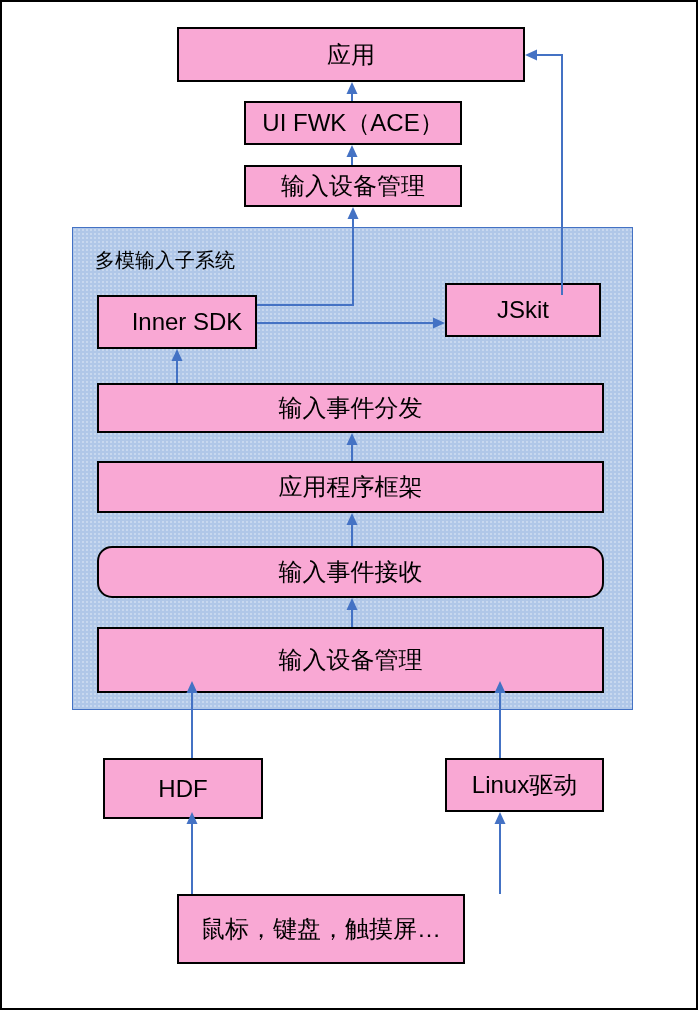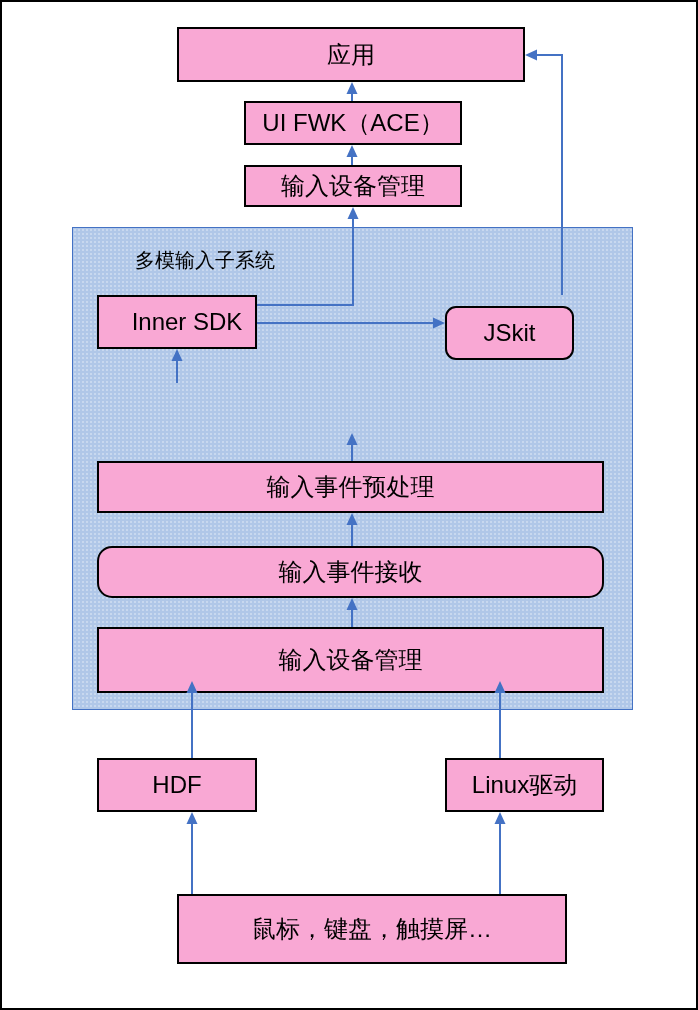--- a/index.html
+++ b/index.html
@@ -42,42 +42,41 @@
     background-size:4px 4px;
     border:1.5px solid var(--container-border);
     z-index:1;
   }
   .container-label{
     position:absolute;
     left:93px;top:245px;
     font-size:20px;
     z-index:3;
     white-space:nowrap;
-    margin-left:40px;
   }
   svg.connectors{
     position:absolute;left:0;top:0;width:698px;height:1010px;
     z-index:5;pointer-events:none;
   }
   svg.connectors .wire{stroke:var(--line-color);stroke-width:2;fill:none;}
   svg.connectors .arrowhead{fill:var(--line-color);stroke:none;}
 
   
   #n-app{left:175px;top:25px;width:348px;height:55px;}
   #n-uifwk{left:242px;top:99px;width:218px;height:44px;}
   #n-appfwk{left:242px;top:163px;width:218px;height:42px;}
   #n-innersdk{left:95px;top:293px;width:160px;height:54px;padding-left:20px;}
-  #n-jskit{left:443px;top:304px;width:129px;height:54px;border-radius:11px;}
+  #n-jskit{left:443px;top:281px;width:156px;height:54px;}
   #n-dispatch{left:95px;top:381px;width:507px;height:50px;}
   #n-preprocess{left:95px;top:459px;width:507px;height:52px;}
   #n-receive{left:95px;top:544px;width:507px;height:52px;border-radius:15px;}
   #n-devmgr{left:95px;top:625px;width:507px;height:66px;}
-  #n-hdf{left:95px;top:756px;width:160px;height:54px;}
+  #n-hdf{left:101px;top:756px;width:160px;height:61px;}
   #n-linux{left:443px;top:756px;width:159px;height:54px;}
-  #n-devices{left:175px;top:892px;width:390px;height:70px;}
+  #n-devices{left:175px;top:892px;width:288px;height:70px;}
 </style>
 </head>
 <body>
 
 <div class="page">
 
   <div class="container-box"></div>
   <div class="container-label">多模输入子系统</div>
 
   <div class="node" id="n-app">
@@ -88,22 +87,25 @@
   </div>
   <div class="node" id="n-appfwk">
     <span>输入设备管理</span>
   </div>
   <div class="node" id="n-innersdk">
     <span>Inner SDK</span>
   </div>
   <div class="node" id="n-jskit">
     <span>JSkit</span>
   </div>
+  <div class="node" id="n-dispatch">
+    <span>输入事件分发</span>
+  </div>
   <div class="node" id="n-preprocess">
-    <span>输入事件预处理</span>
+    <span>应用程序框架</span>
   </div>
   <div class="node" id="n-receive">
     <span>输入事件接收</span>
   </div>
   <div class="node" id="n-devmgr">
     <span>输入设备管理</span>
   </div>
   <div class="node" id="n-hdf">
     <span>HDF</span>
   </div>

